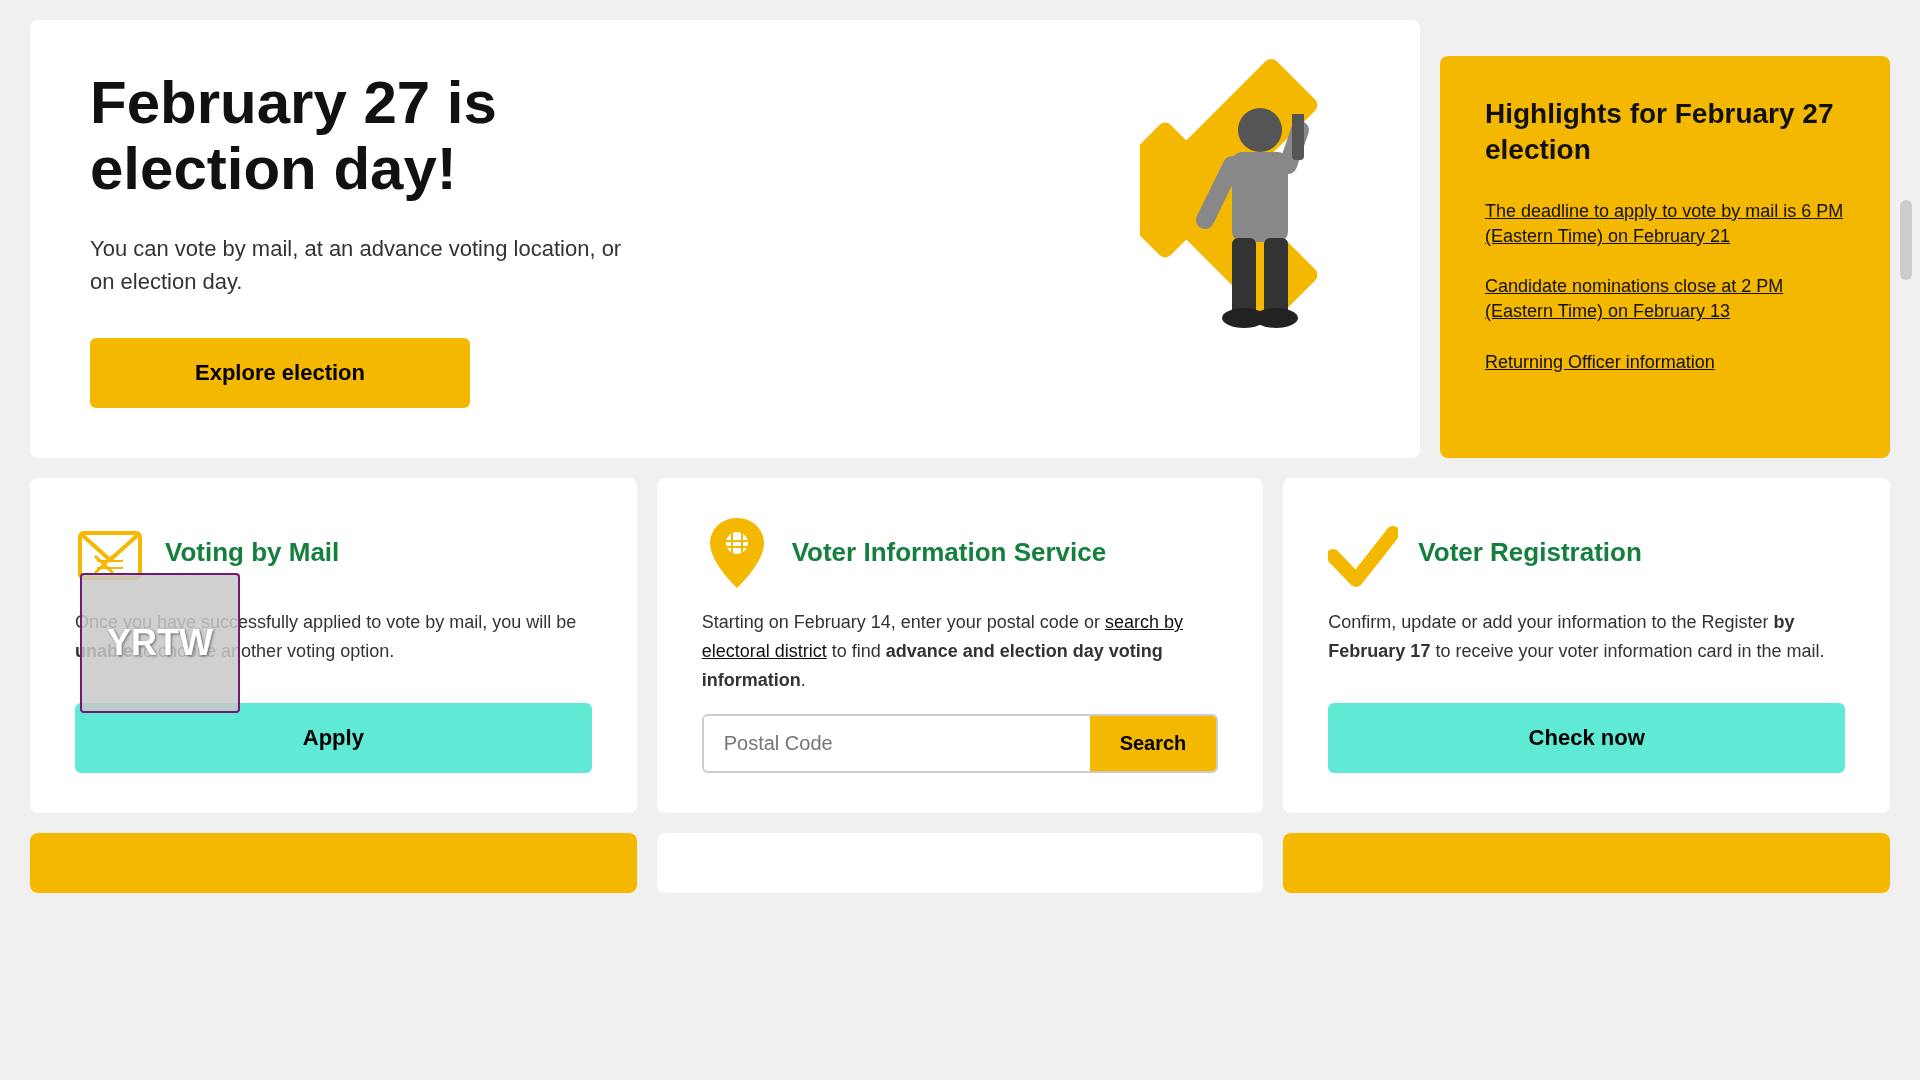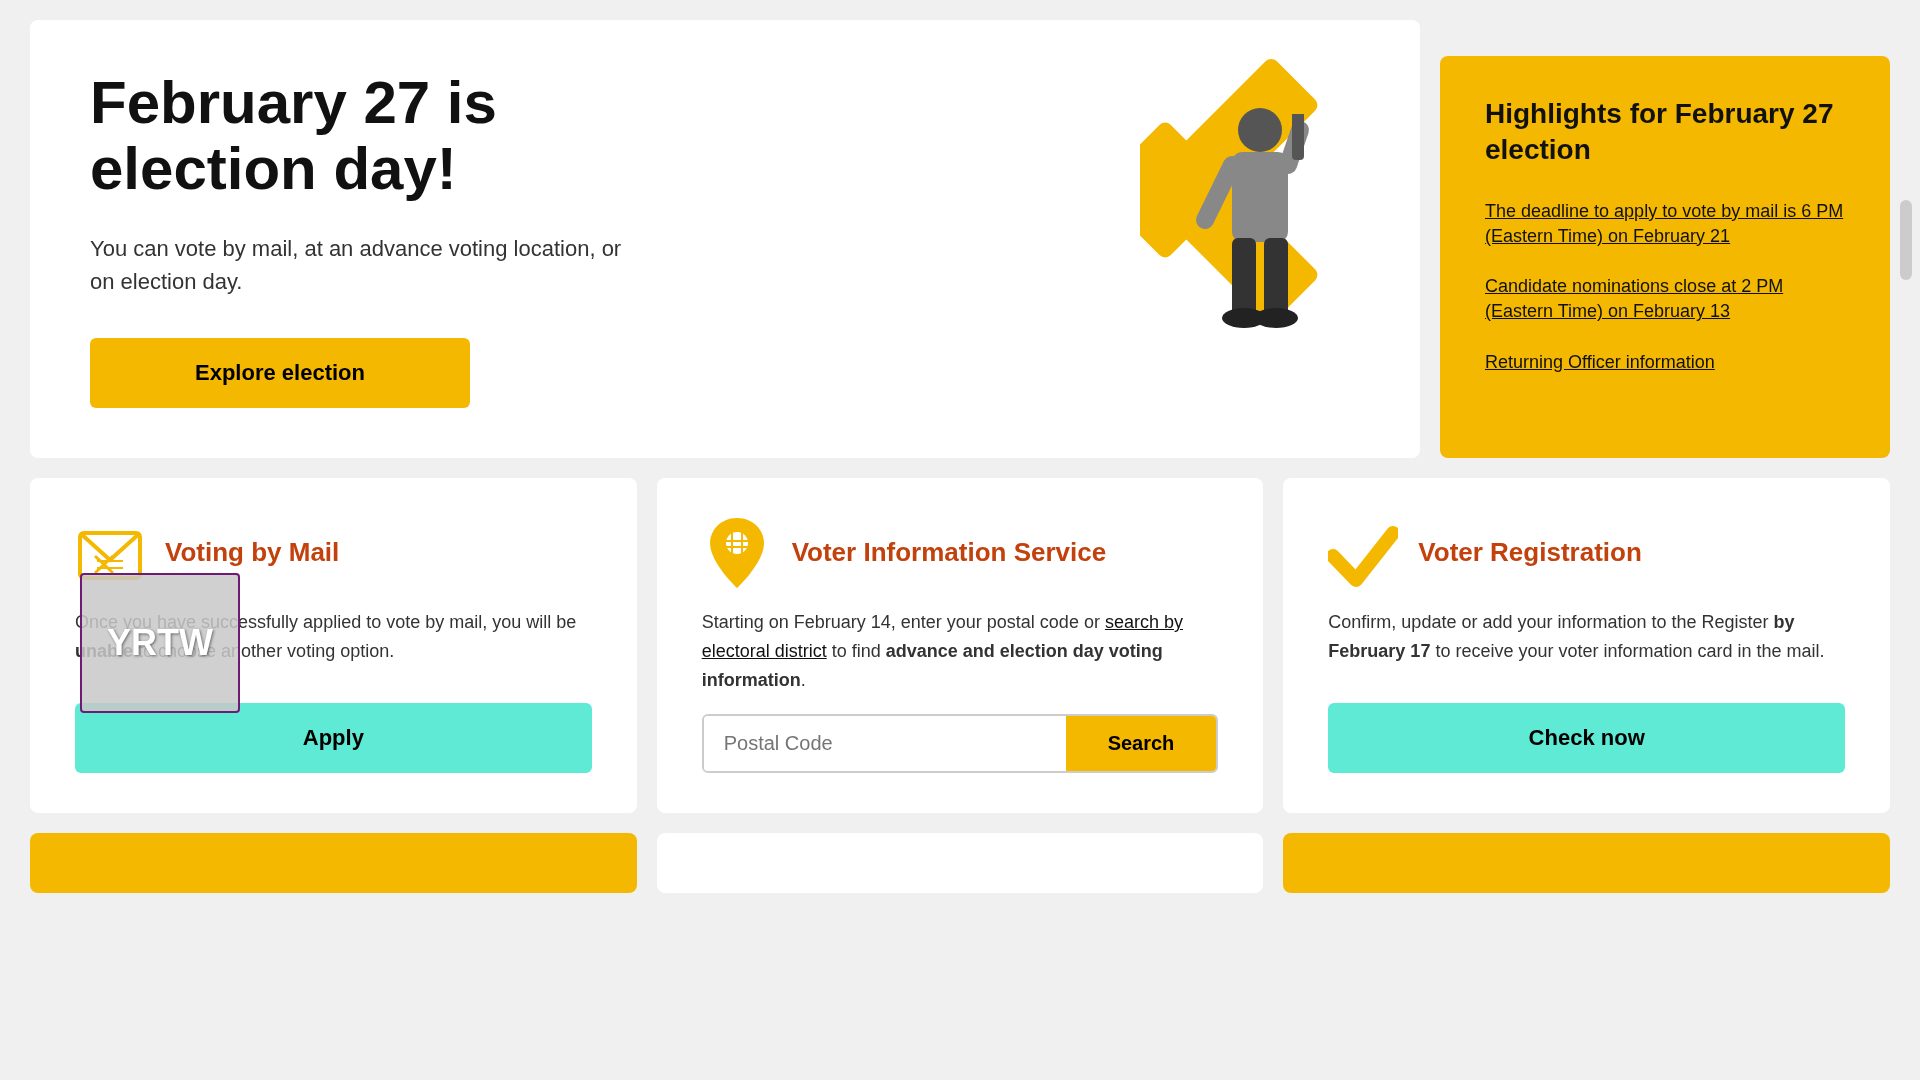--- a/index.html
+++ b/index.html
@@ -127,21 +127,21 @@
       width: 70px;
       height: 70px;
       flex-shrink: 0;
       display: flex;
       align-items: center;
       justify-content: center;
     }
     .card-title {
       font-size: 26px;
       font-weight: 900;
-      color: #c2410c;
+      color: #15803d;
       line-height: 1.3;
     }
     .card-text {
       font-size: 18px;
       color: #333;
       line-height: 1.6;
       flex: 1;
     }
     .card-text strong {
       font-weight: 900;
@@ -178,21 +178,21 @@
       padding: 16px 20px;
       font-size: 20px;
       border: none;
       outline: none;
       color: #000000;
     }
     .postal-search-btn {
       background: #f5b800;
       color: #000;
       border: none;
-      padding: 16px 42px;
+      padding: 16px 30px;
       font-size: 20px;
       font-weight: bold;
       cursor: pointer;
     }
 
     
     .yrtw-overlay {
       position: absolute;
       bottom: 100px;
       left: 50px;

